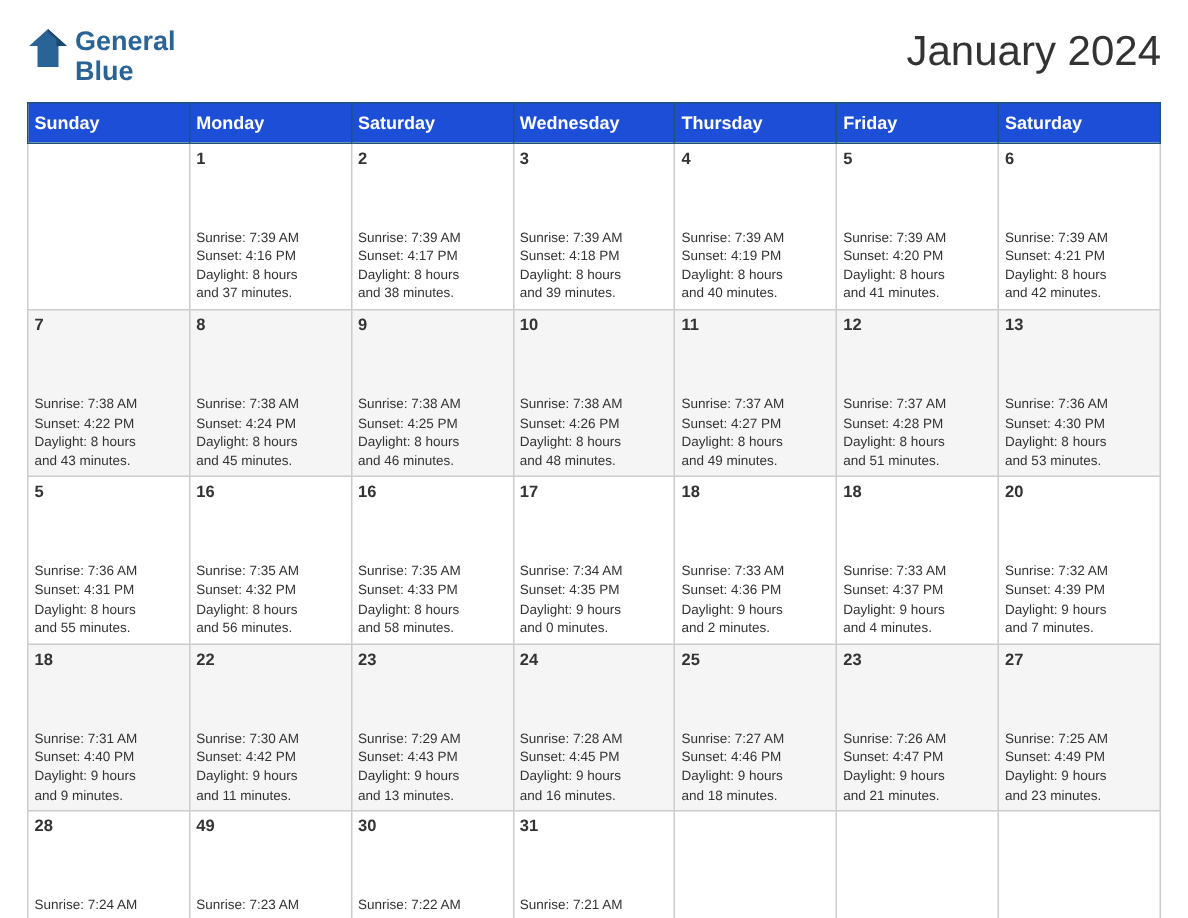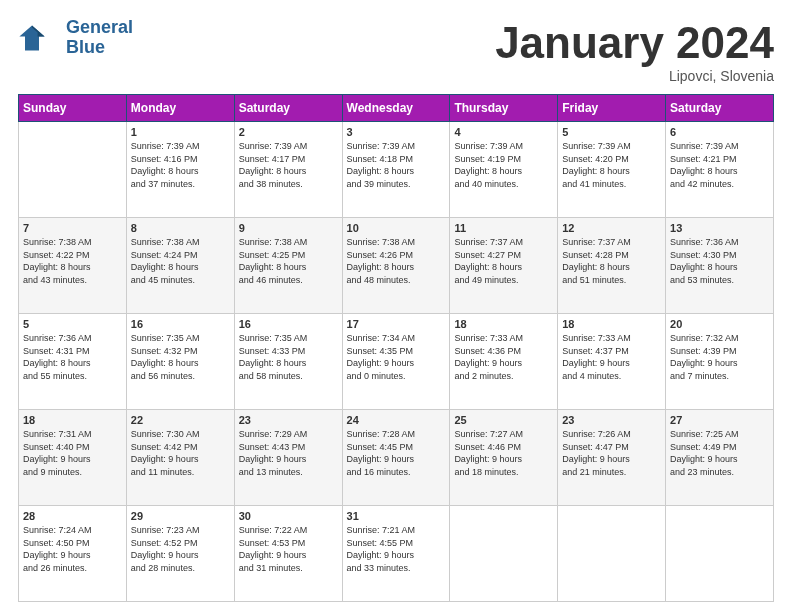--- a/index.html
+++ b/index.html
@@ -18,57 +18,57 @@
       flex-direction: column;
     }
     .header {
       display: flex;
       justify-content: space-between;
       align-items: flex-start;
       margin-bottom: 10px;
     }
     .logo {
       display: flex;
-      align-items: center;
-      gap: 20px;
+      align-items: flex-start;
+      gap: 4px;
     }
     .logo-text {
       font-size: 18px;
       font-weight: bold;
       color: #333;
       line-height: 1.1;
     }
     .logo-text span {
       color: #2a6496;
     }
     .logo-icon {
       width: 28px;
       height: 28px;
     }
     .title-block {
       text-align: right;
     }
     .main-title {
-      font-size: 44px;
-      font-weight: bold;
+      font-size: 28px;
+      font-weight: normal;
       color: #333;
     }
     .subtitle {
       font-size: 14px;
       color: #555;
     }
     .calendar {
       flex: 1;
       border: 1px solid #ccc;
       border-collapse: collapse;
       width: 100%;
       table-layout: fixed;
     }
     .calendar th {
-      background: #a21caf;
+      background: #1d4ed8;
       color: #fff;
       font-size: 12px;
       font-weight: bold;
       padding: 6px 4px;
       text-align: left;
       border: 1px solid #1e5276;
     }
     .calendar td {
       border: 1px solid #ccc;
       vertical-align: top;
@@ -84,20 +84,21 @@
     .day-number {
       font-size: 11px;
       font-weight: bold;
       display: block;
       margin-bottom: 2px;
     }
     .day-info {
       font-size: 9px;
       color: #333;
       line-height: 1.4;
+      margin-top: 40px;
     }
     .empty-cell {
       background: #f9f9f9;
     }
   </style>
 </head>
 <body>
 
 <div class="page">
   <div class="header">
@@ -106,21 +107,20 @@
         <polygon points="20,2 38,18 30,18 30,38 10,38 10,18 2,18" fill="#2a6496"></polygon>
         <polygon points="20,2 38,18 28,18 28,12 20,5" fill="#1a4a6e"></polygon>
       </svg>
       <div class="logo-text">
         <div><span>General</span></div>
         <div><span>Blue</span></div>
       </div>
     </div>
     <div class="title-block">
       <div class="main-title">January 2024</div>
-      <div class="subtitle">Lipovci, Slovenia</div>
     </div>
   </div>
 
   <table class="calendar">
     <thead>
       <tr>
 
       <th>Sunday</th>
           <th>Monday</th>
           <th>Saturday</th>
@@ -247,21 +247,21 @@
             <span class="day-number">27</span>
             <div class="day-info">Sunrise: 7:25 AM<br>Sunset: 4:49 PM<br>Daylight: 9 hours<br>and 23 minutes.</div>
           </td>
         </tr>
         <tr>
           <td>
             <span class="day-number">28</span>
             <div class="day-info">Sunrise: 7:24 AM<br>Sunset: 4:50 PM<br>Daylight: 9 hours<br>and 26 minutes.</div>
           </td>
           <td>
-            <span class="day-number">29</span>
+            <span class="day-number">49</span>
             <div class="day-info">Sunrise: 7:23 AM<br>Sunset: 4:52 PM<br>Daylight: 9 hours<br>and 28 minutes.</div>
           </td>
           <td>
             <span class="day-number">30</span>
             <div class="day-info">Sunrise: 7:22 AM<br>Sunset: 4:53 PM<br>Daylight: 9 hours<br>and 31 minutes.</div>
           </td>
           <td>
             <span class="day-number">31</span>
             <div class="day-info">Sunrise: 7:21 AM<br>Sunset: 4:55 PM<br>Daylight: 9 hours<br>and 33 minutes.</div>
           </td>

